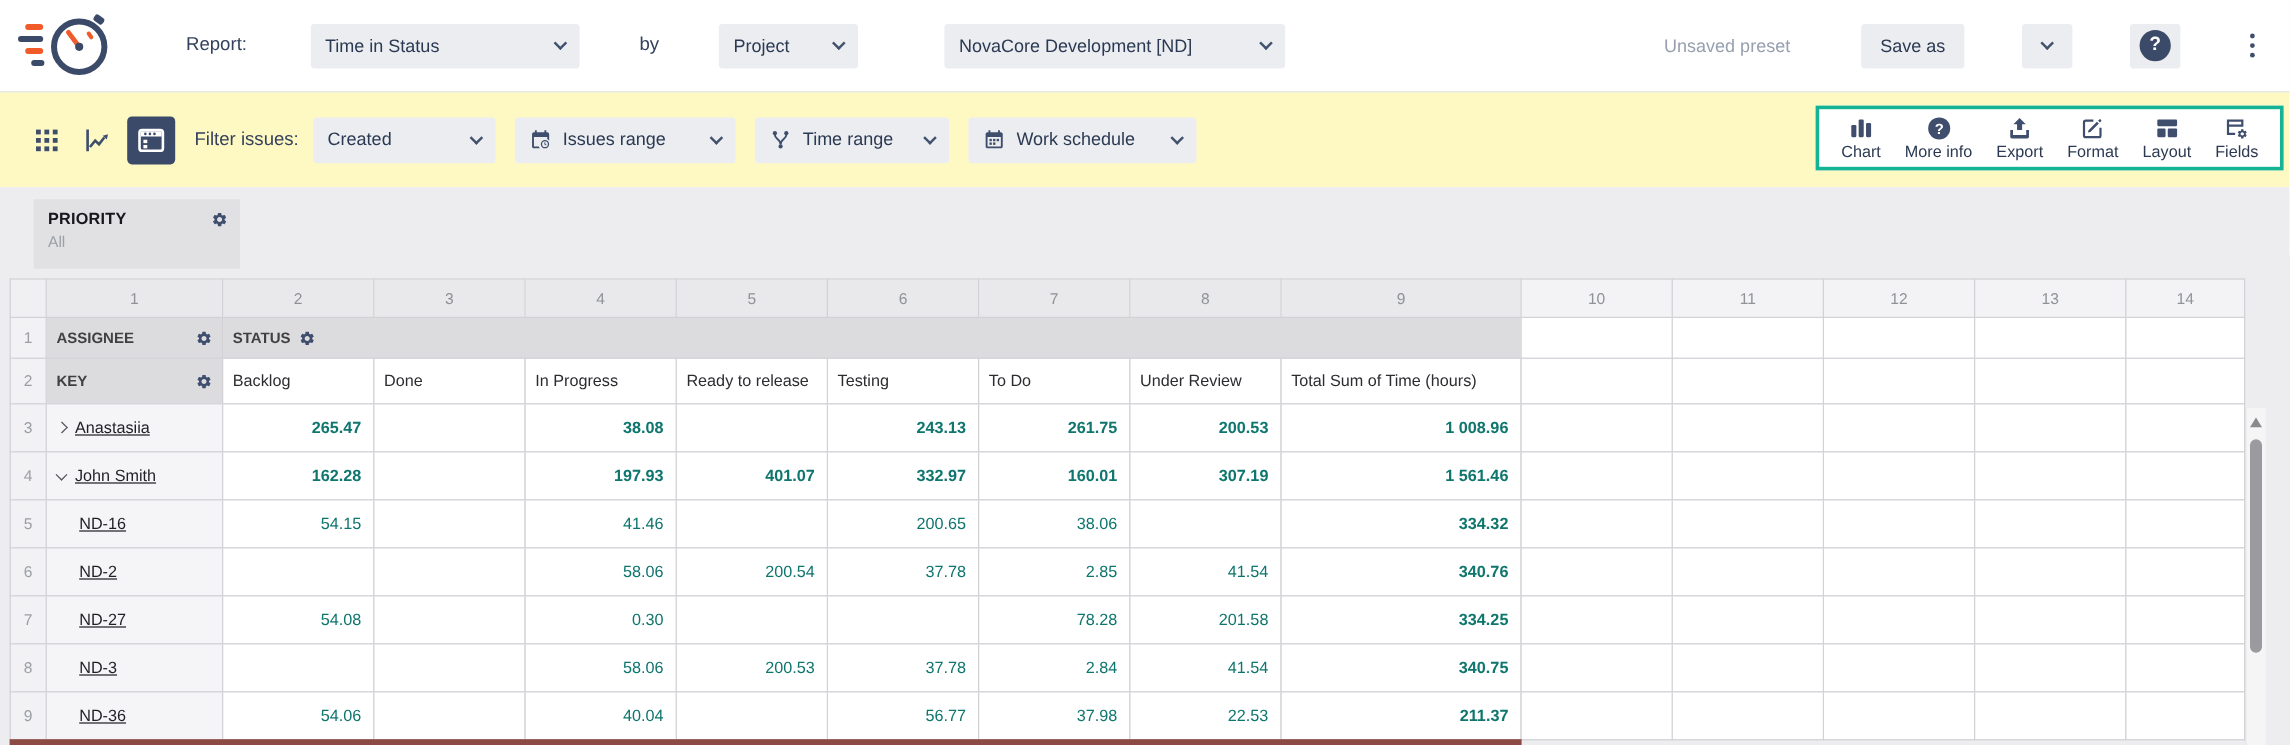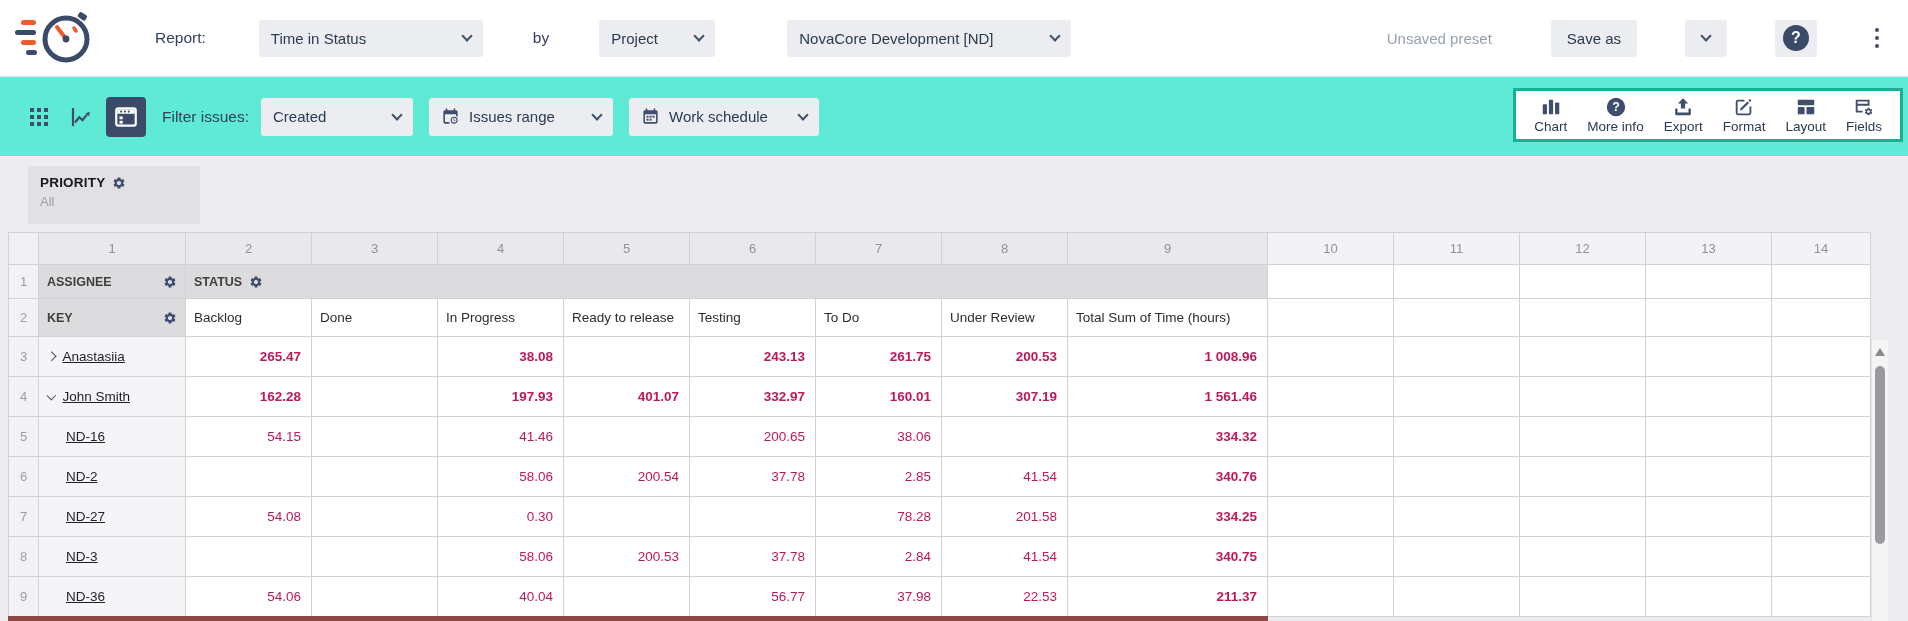--- a/index.html
+++ b/index.html
@@ -29,21 +29,21 @@
   .chevbtn .chev { margin:0; margin-top:-4px; }
   .helpbtn { width:42px; margin-right:12px; }
   .helpcir { width:26px; height:26px; border-radius:50%; background:#3b4a68; color:#fff;
              font-size:16px; font-weight:bold; display:flex; align-items:center; justify-content:center; }
   .kebab { width:26px; height:37px; display:flex; flex-direction:column; align-items:center;
            justify-content:center; gap:3.5px; cursor:pointer; }
   .kebab i { width:4.5px; height:4.5px; border-radius:50%; background:#3f4e6d; }
 
   
   .toolbar { height:80px; border-top:1px solid #e4e6ea; display:flex; align-items:center;
-             padding-left:22px; position:relative; background:#5eead4; }
+             padding-left:22px; position:relative; background:#fef9c3; }
   .icnbtn { width:34px; height:34px; display:flex; align-items:center; justify-content:center;
             cursor:pointer; margin-right:8px; }
   .icnbtn svg { width:24px; height:24px; }
   .pivotbtn { width:40px; height:40px; background:#3b4a68; border-radius:4px; margin-right:16px; }
   .pivotbtn svg { width:26px; height:26px; }
   .filterlbl { font-size:15.5px; color:#33415c; margin-right:12px; white-space:nowrap; }
   .toolbar .dd { height:38px; margin-right:16px;text-align:center; }
   .toolbar .dd svg { width:19px; height:19px; margin-right:9px; flex:0 0 auto; }
   .toolbar .dd .txt { margin-right:12px; }
   .dd.disabled { background:#f4f5f7; color:#b3bac5; cursor:default; }
@@ -59,21 +59,21 @@
   .aitem { display:flex; flex-direction:column; align-items:center; justify-content:center;
            padding:1px 10px; cursor:pointer; }
   .aitem svg { width:22px; height:22px; }
   .albl { font-size:13.5px; color:#2b3a52; margin-top:1px; white-space:nowrap; }
   .navyfill { fill:#3f4e6d; }
 
   
   .pivot { position:relative; height:465px; background:#ededef; }
   .pri-cell { position:absolute; left:28px; top:10px; width:172px; height:58px; background:#e1e1e4;
               padding:9px 10px 0 12px; cursor:pointer; }
-  .pri-top { display:flex; align-items:center; gap:7px; }
+  .pri-top { display:flex; align-items:center; gap:7px;justify-content:space-between; }
   .pri-name { font-size:13.5px; font-weight:bold; color:#17171c; letter-spacing:.2px; }
   .pri-val { font-size:13px; color:#9aa0a6; margin-top:4px; }
   .gear-slot svg, .gear { width:14px; height:14px; display:block; }
 
   table.grid { position:absolute; left:8px; top:76px; border-collapse:collapse; table-layout:fixed; }
   table.grid td { border:1px solid #d2d2d6; overflow:hidden; white-space:nowrap; }
   tr.trnum { height:32px; }
   tr.tr1 { height:34px; }
   tr.tr2 { height:38px; }
   tr.trd { height:40px; }
@@ -81,21 +81,21 @@
   td.cnum { background:#e9e9eb; color:#8f9296; text-align:center; font-size:13px; cursor:pointer; }
   td.cnum.dim { background:#f3f3f5; }
   td.gut { background:#f2f2f4; color:#9b9ea3; text-align:center; font-size:13px; cursor:pointer; }
   td.glab { background:#dcdcdf; font-weight:bold; font-size:12.5px; color:#404040; padding:0 8px; }
   .spread { display:flex; align-items:center; justify-content:space-between; }
   .lrow { display:flex; align-items:center; gap:7px; }
   td.shdr { background:#fff; font-size:13.5px; color:#2c2c31; padding-left:8px; }
   td.name { background:#f5f5f7; font-size:13.5px; color:#1f1f24; padding-left:9px; cursor:cell; }
   td.name .ncell { display:flex; align-items:center;text-decoration:underline; }
   td.name.ind { padding-left:27px; }
-  td.val { background:#fff; text-align:right; padding-right:10px; font-size:13.5px; color:#be185d; cursor:cell; }
+  td.val { background:#fff; text-align:right; padding-right:10px; font-size:13.5px; color:#0f766e; cursor:cell; }
   td.val.b { font-weight:bold; }
   td.emp { background:#fff; cursor:cell; }
   .chv { display:inline-block; width:6.5px; height:6.5px; border-right:1.7px solid #505157;
          border-bottom:1.7px solid #505157; margin-right:8px; flex:0 0 auto; }
   .chv-right { transform:rotate(-45deg); }
   .chv-down { transform:rotate(45deg); margin-top:-3px; }
 
   .total-strip { position:absolute; left:8px; bottom:0; width:1260px; height:5px; background:#8d4a45; }
 
   .vscroll { position:absolute; right:20px; top:184px; bottom:0; width:17px; background:#f5f5f6;
@@ -195,20 +195,34 @@
         <div class="dd w-issues">
           <span style="display:flex">
             <svg viewBox="0 0 24 24">
               <g class="navyfill">
                 <path d="M19 4h-1V2h-2v2H8V2H6v2H5C3.9 4 3 4.9 3 6v13c0 1.1.9 2 2 2h6.1a6.9 6.9 0 0 1-.9-2H5V9h14v2.1c.8.5 1.4 1.2 2 2V6c0-1.1-.9-2-2-2z"></path>
                 <path d="M16.6 12.2a4.4 4.4 0 1 0 0 8.8 4.4 4.4 0 0 0 0-8.8zm0 7.4a3 3 0 1 1 0-6 3 3 0 0 1 0 6zm.4-5h-1v2.3l1.8 1.1.5-.8-1.3-.8z"></path>
               </g>
             </svg>
           </span>
           <span class="txt">Issues range</span>
+          <span class="chev"></span>
+        </div>
+        <div class="dd w-time">
+          <span style="display:flex">
+            <svg viewBox="0 0 24 24">
+              <g class="navyfill">
+                <circle cx="6" cy="5" r="2.2"></circle>
+                <circle cx="18" cy="5" r="2.2"></circle>
+                <circle cx="12" cy="19" r="2.2"></circle>
+              </g>
+              <path fill="none" stroke="#3f4e6d" stroke-width="2" d="M6 7c0 4.5 6 4 6 10M18 7c0 4.5-6 4-6 10"></path>
+            </svg>
+          </span>
+          <span class="txt">Time range</span>
           <span class="chev"></span>
         </div>
         <div class="dd w-work">
           <span style="display:flex">
             <svg viewBox="0 0 24 24">
               <g class="navyfill">
                 <path d="M19 4h-1V2h-2v2H8V2H6v2H5C3.9 4 3 4.9 3 6v13c0 1.1.9 2 2 2h14c1.1 0 2-.9 2-2V6c0-1.1-.9-2-2-2zm0 15H5V9h14z"></path>
                 <rect x="7" y="11" width="2.5" height="2.5"></rect>
                 <rect x="10.8" y="11" width="2.5" height="2.5"></rect>
                 <rect x="14.6" y="11" width="2.5" height="2.5"></rect>

